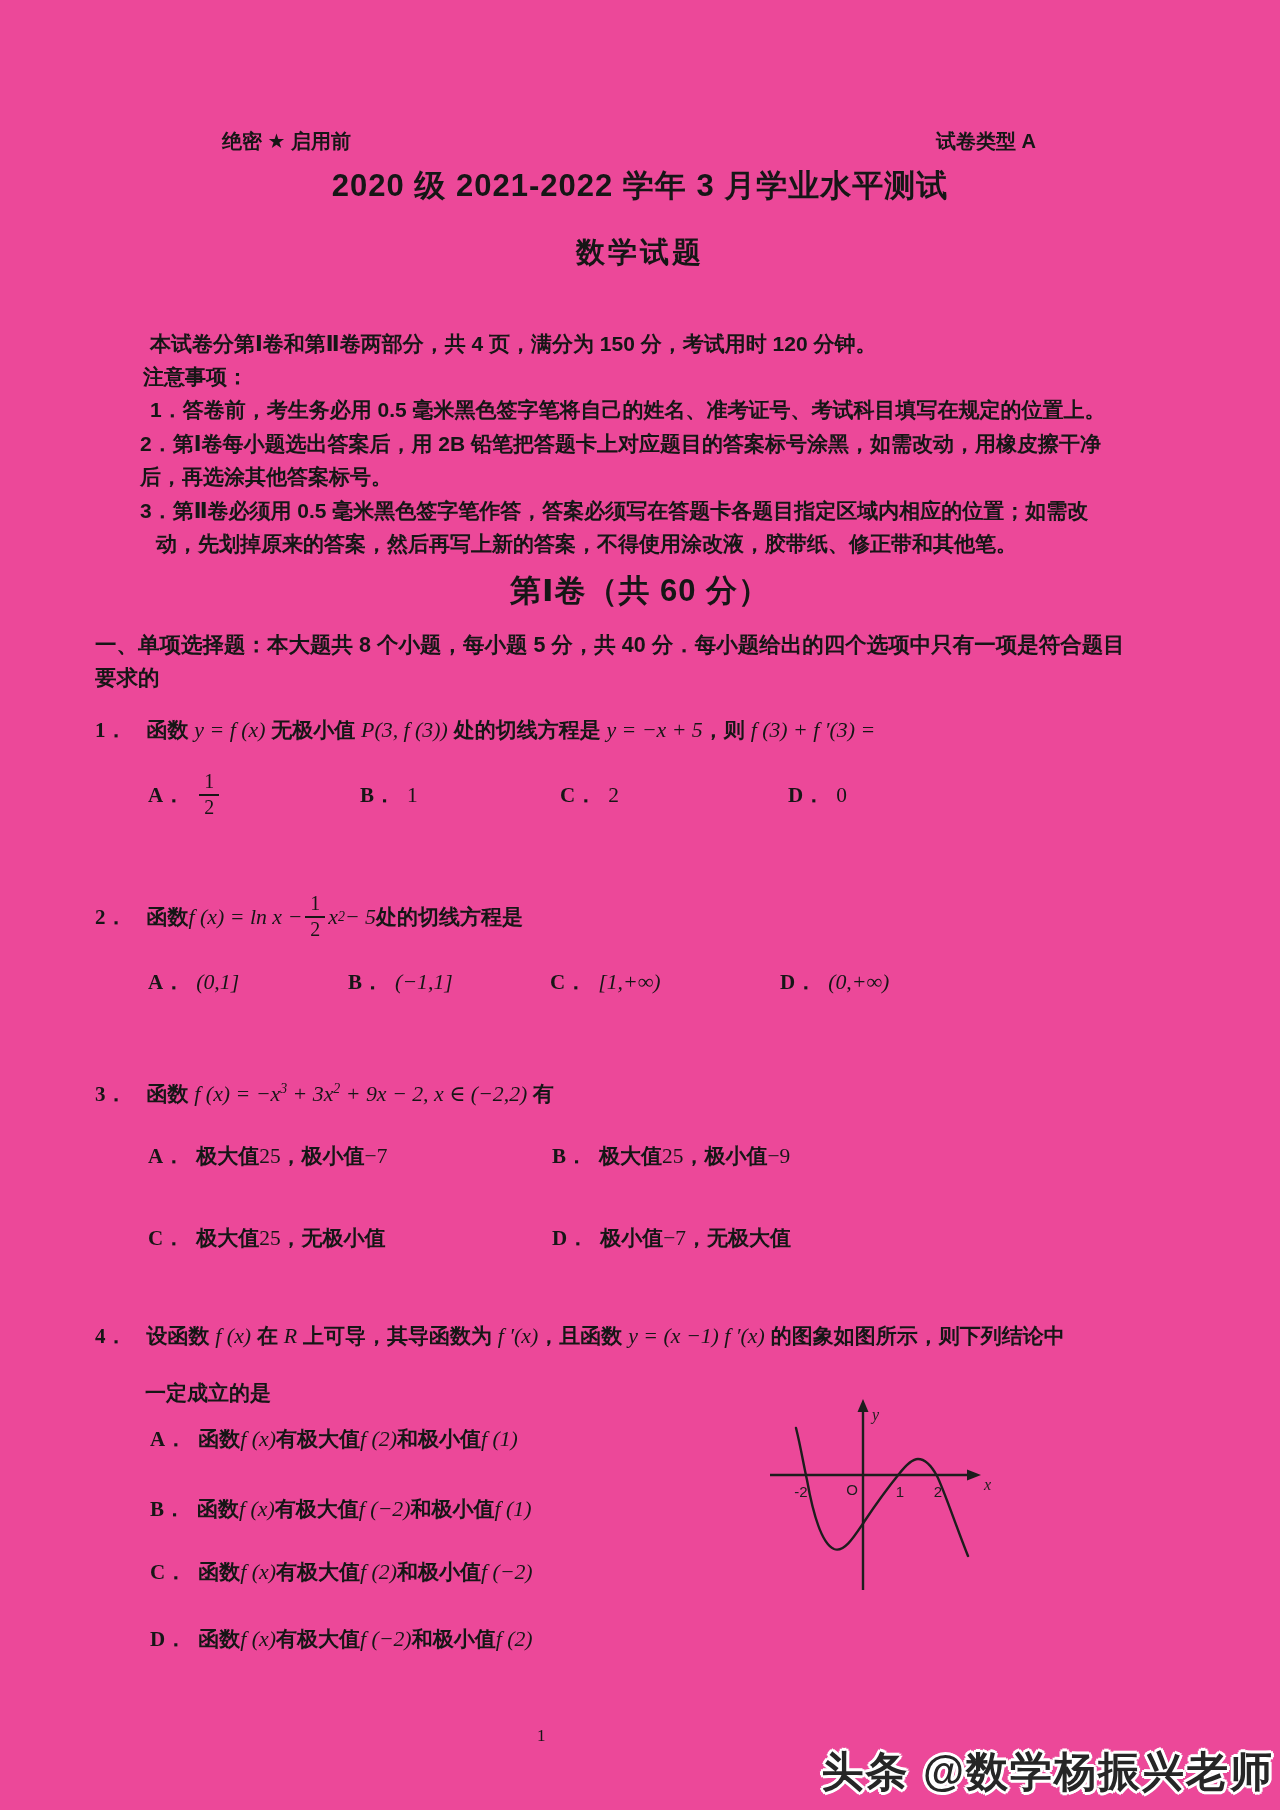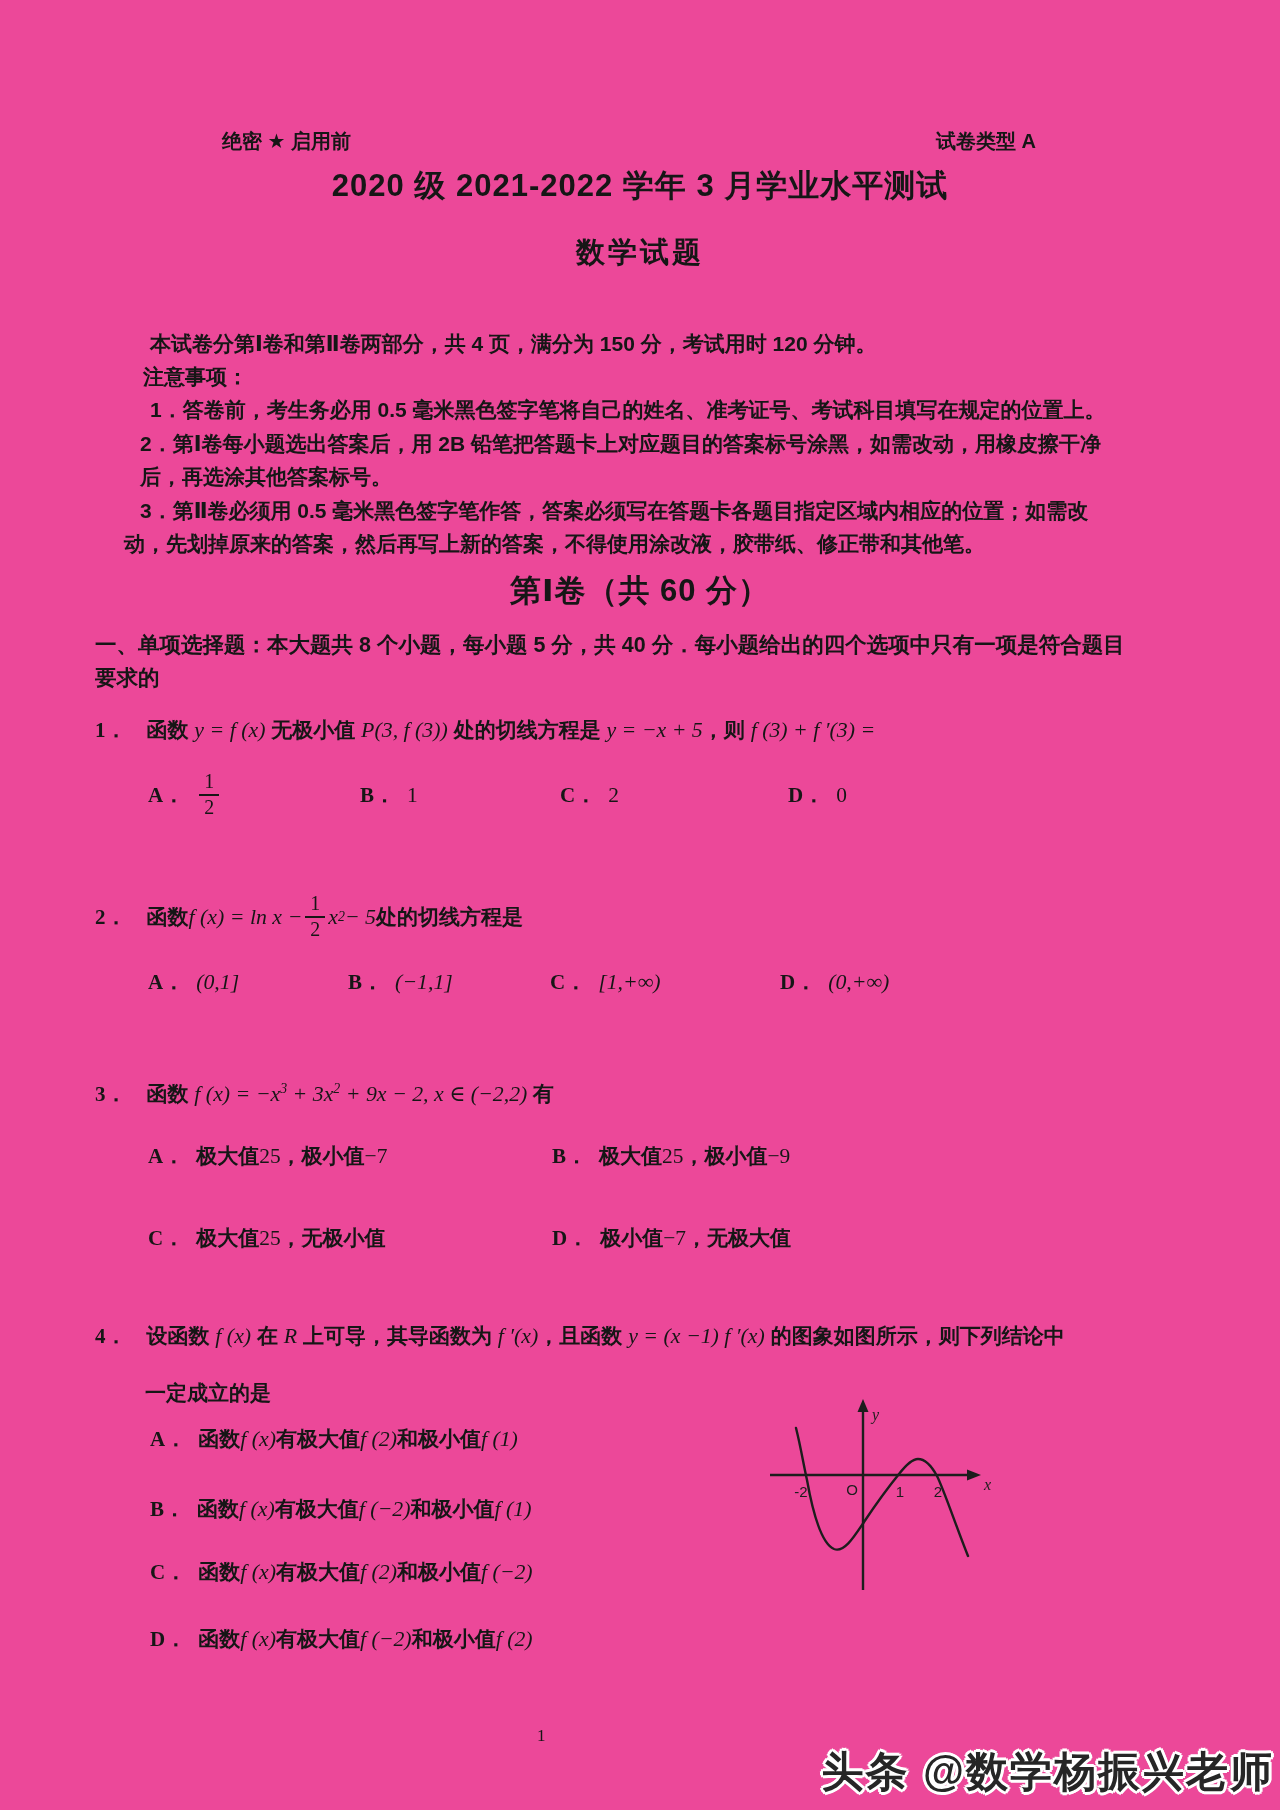--- a/index.html
+++ b/index.html
@@ -44,21 +44,21 @@
 
   <div class="abs title">2020 级 2021-2022 学年 3 月学业水平测试</div>
   <div class="abs subtitle">数学试题</div>
 
   <div class="abs para" style="left:150px;top:330px;">本试卷分第Ⅰ卷和第Ⅱ卷两部分，共 4 页，满分为 150 分，考试用时 120 分钟。</div>
   <div class="abs para" style="left:143px;top:363px;">注意事项：</div>
   <div class="abs para" style="left:150px;top:396px;">1．答卷前，考生务必用 0.5 毫米黑色签字笔将自己的姓名、准考证号、考试科目填写在规定的位置上。</div>
   <div class="abs para" style="left:140px;top:430px;">2．第Ⅰ卷每小题选出答案后，用 2B 铅笔把答题卡上对应题目的答案标号涂黑，如需改动，用橡皮擦干净</div>
   <div class="abs para" style="left:140px;top:463px;">后，再选涂其他答案标号。</div>
   <div class="abs para" style="left:140px;top:497px;">3．第Ⅱ卷必须用 0.5 毫米黑色签字笔作答，答案必须写在答题卡各题目指定区域内相应的位置；如需改</div>
-  <div class="abs para" style="left:124px;top:530px;text-align:right;">动，先划掉原来的答案，然后再写上新的答案，不得使用涂改液，胶带纸、修正带和其他笔。</div>
+  <div class="abs para" style="left:156px;top:530px;text-align:right;">动，先划掉原来的答案，然后再写上新的答案，不得使用涂改液，胶带纸、修正带和其他笔。</div>
 
   <div class="abs sect-title">第Ⅰ卷（共 60 分）</div>
   <div class="abs instr" style="left:95px;top:630px;">一、单项选择题：本大题共 8 个小题，每小题 5 分，共 40 分．每小题给出的四个选项中只有一项是符合题目</div>
   <div class="abs instr" style="left:95px;top:663px;">要求的</div>
 
   <div class="abs qline" style="left:95px;top:716px;">
     <span class="qnum">1．</span>
     <span class="stem"><span class="cn">函数 </span><span class="math">y = f (x)</span><span class="cn"> 无极小值 </span><span class="math">P(3, f (3))</span><span class="cn"> 处的切线方程是 </span><span class="math">y = −x + 5</span><span class="cn">，则 </span><span class="math">f (3) + f ′(3) =</span></span>
   </div>
   <div class="opt" style="left:148px;top:764px;height:62px;">

